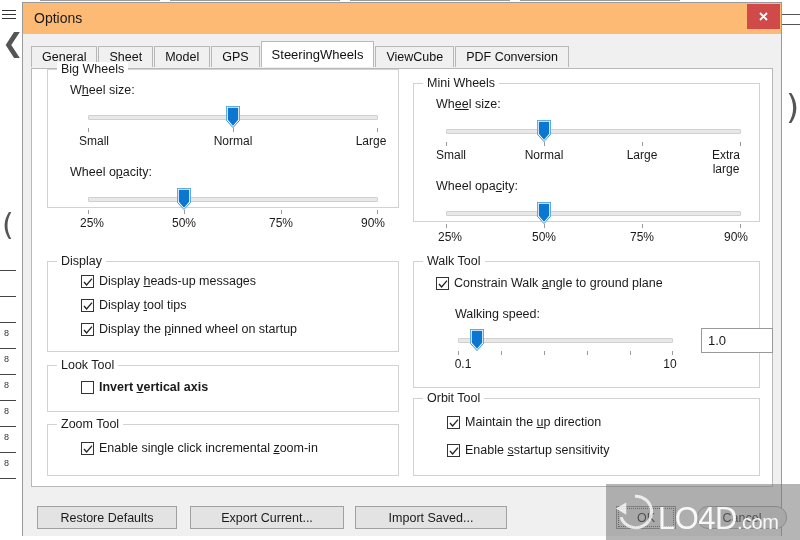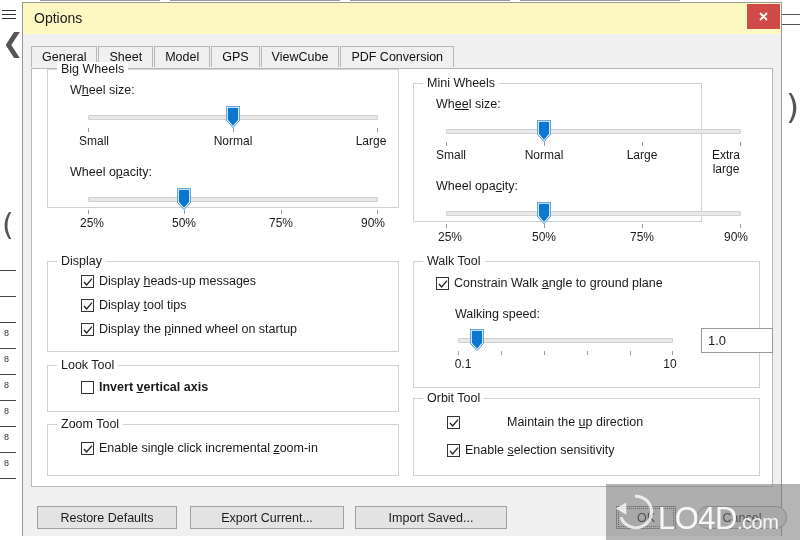--- a/index.html
+++ b/index.html
@@ -61,21 +61,21 @@
   
   .dialog {
     position: absolute; left: 22px; top: 2px;
     width: 760px; height: 534px;
     background: #f0f0f0;
     border: 1px solid #9a9a9a;
     box-sizing: border-box;
   }
   .titlebar {
     position: absolute; left: 0; top: 0; width: 758px; height: 31px;
-    background: #fef9c3;
+    background: #fdba74;
   }
   .title-text {
     position: absolute; left: 11px; top: 7px;
     font-size: 14px; color: #1a1a1a;
     font-family: "Liberation Sans", sans-serif;
   }
   .close-btn {
     position: absolute; right: 1px; top: 1px;
     width: 33px; height: 25px;
     background: #d04a4a;
@@ -315,20 +315,23 @@
           </div>
         <div class="tab">
             <span>Sheet</span>
           </div>
         <div class="tab">
             <span>Model</span>
           </div>
         <div class="tab">
             <span>GPS</span>
           </div>
+        <div class="tab active">
+            <span>SteeringWheels</span>
+          </div>
         <div class="tab">
             <span>ViewCube</span>
           </div>
         <div class="tab">
             <span>PDF Conversion</span>
           </div>
       </div>
 
       <div class="tabpanel">
 
@@ -371,21 +374,21 @@
                 <path d="M0.3 0.3 H13.7 V14.2 L7 21.6 L0.3 14.2 Z" fill="none" stroke="#0b77d0" stroke-width="0.8"></path>
               </svg>
             </div>
             <div class="sublabel" style="left:4px;">25%</div>
             <div class="sublabel" style="left:96px;">50%</div>
             <div class="sublabel" style="left:193px;">75%</div>
             <div class="sublabel" style="left:285px;">90%</div>
           </div>
         </div>
 
-        <div class="group" style="left:381px; top:14px; width:289px; height:139px;">
+        <div class="group" style="left:381px; top:14px; width:347px; height:139px;">
           <div class="glabel">Mini Wheels</div>
 
           <div class="fieldlabel" style="left:22px; top:13px;">
             <span>Wh</span><u>ee</u><span>l size:</span>
           </div>
 
           <div class="slider" style="left:32px; top:45px; width:295px;">
             <div class="track" style="width:295px;"></div>
             <div class="tick" style="left:0px;"></div>
             <div class="tick" style="left:98px;"></div>
@@ -509,36 +512,36 @@
             <div class="sublabel" style="left:5px;">0.1</div>
             <div class="sublabel" style="left:212px;">10</div>
           </div>
 
           <div class="txtfield" style="left:287px; top:66px; width:72px; height:25px;">1.0</div>
         </div>
 
         <div class="group" style="left:381px; top:329px; width:347px; height:78px;">
           <div class="glabel">Orbit Tool</div>
 
-          <div class="cb" style="left:33px; top:16px;gap:42px;">
+          <div class="cb" style="left:33px; top:16px;">
             <span class="box">
               <svg width="10" height="10" viewBox="0 0 10 10">
                   <path d="M1 5 L3.6 8 L9 1.6" stroke="#222" stroke-width="1.3" fill="none"></path>
                 </svg>
             </span>
             <span><span>Maintain the </span><u>u</u><span>p direction</span></span>
           </div>
 
           <div class="cb" style="left:33px; top:44px;">
             <span class="box">
               <svg width="10" height="10" viewBox="0 0 10 10">
                   <path d="M1 5 L3.6 8 L9 1.6" stroke="#222" stroke-width="1.3" fill="none"></path>
                 </svg>
             </span>
-            <span><span>Enable </span><u>s</u><span>election sensitivity</span></span>
+            <span><span>Enable </span><u>s</u><span>startup sensitivity</span></span>
           </div>
         </div>
 
       </div>
 
       <div class="btn" style="left:14px;  top:472px; width:140px;">Restore Defaults</div>
       <div class="btn" style="left:167px; top:472px; width:154px;">Export Current...</div>
       <div class="btn" style="left:332px; top:472px; width:152px;">Import Saved...</div>
       <div class="btn focus" style="left:593px; top:472px; width:60px;">OK</div>
       <div class="btn" style="left:674px; top:472px; width:90px;border-radius:11px;">Cancel</div>

